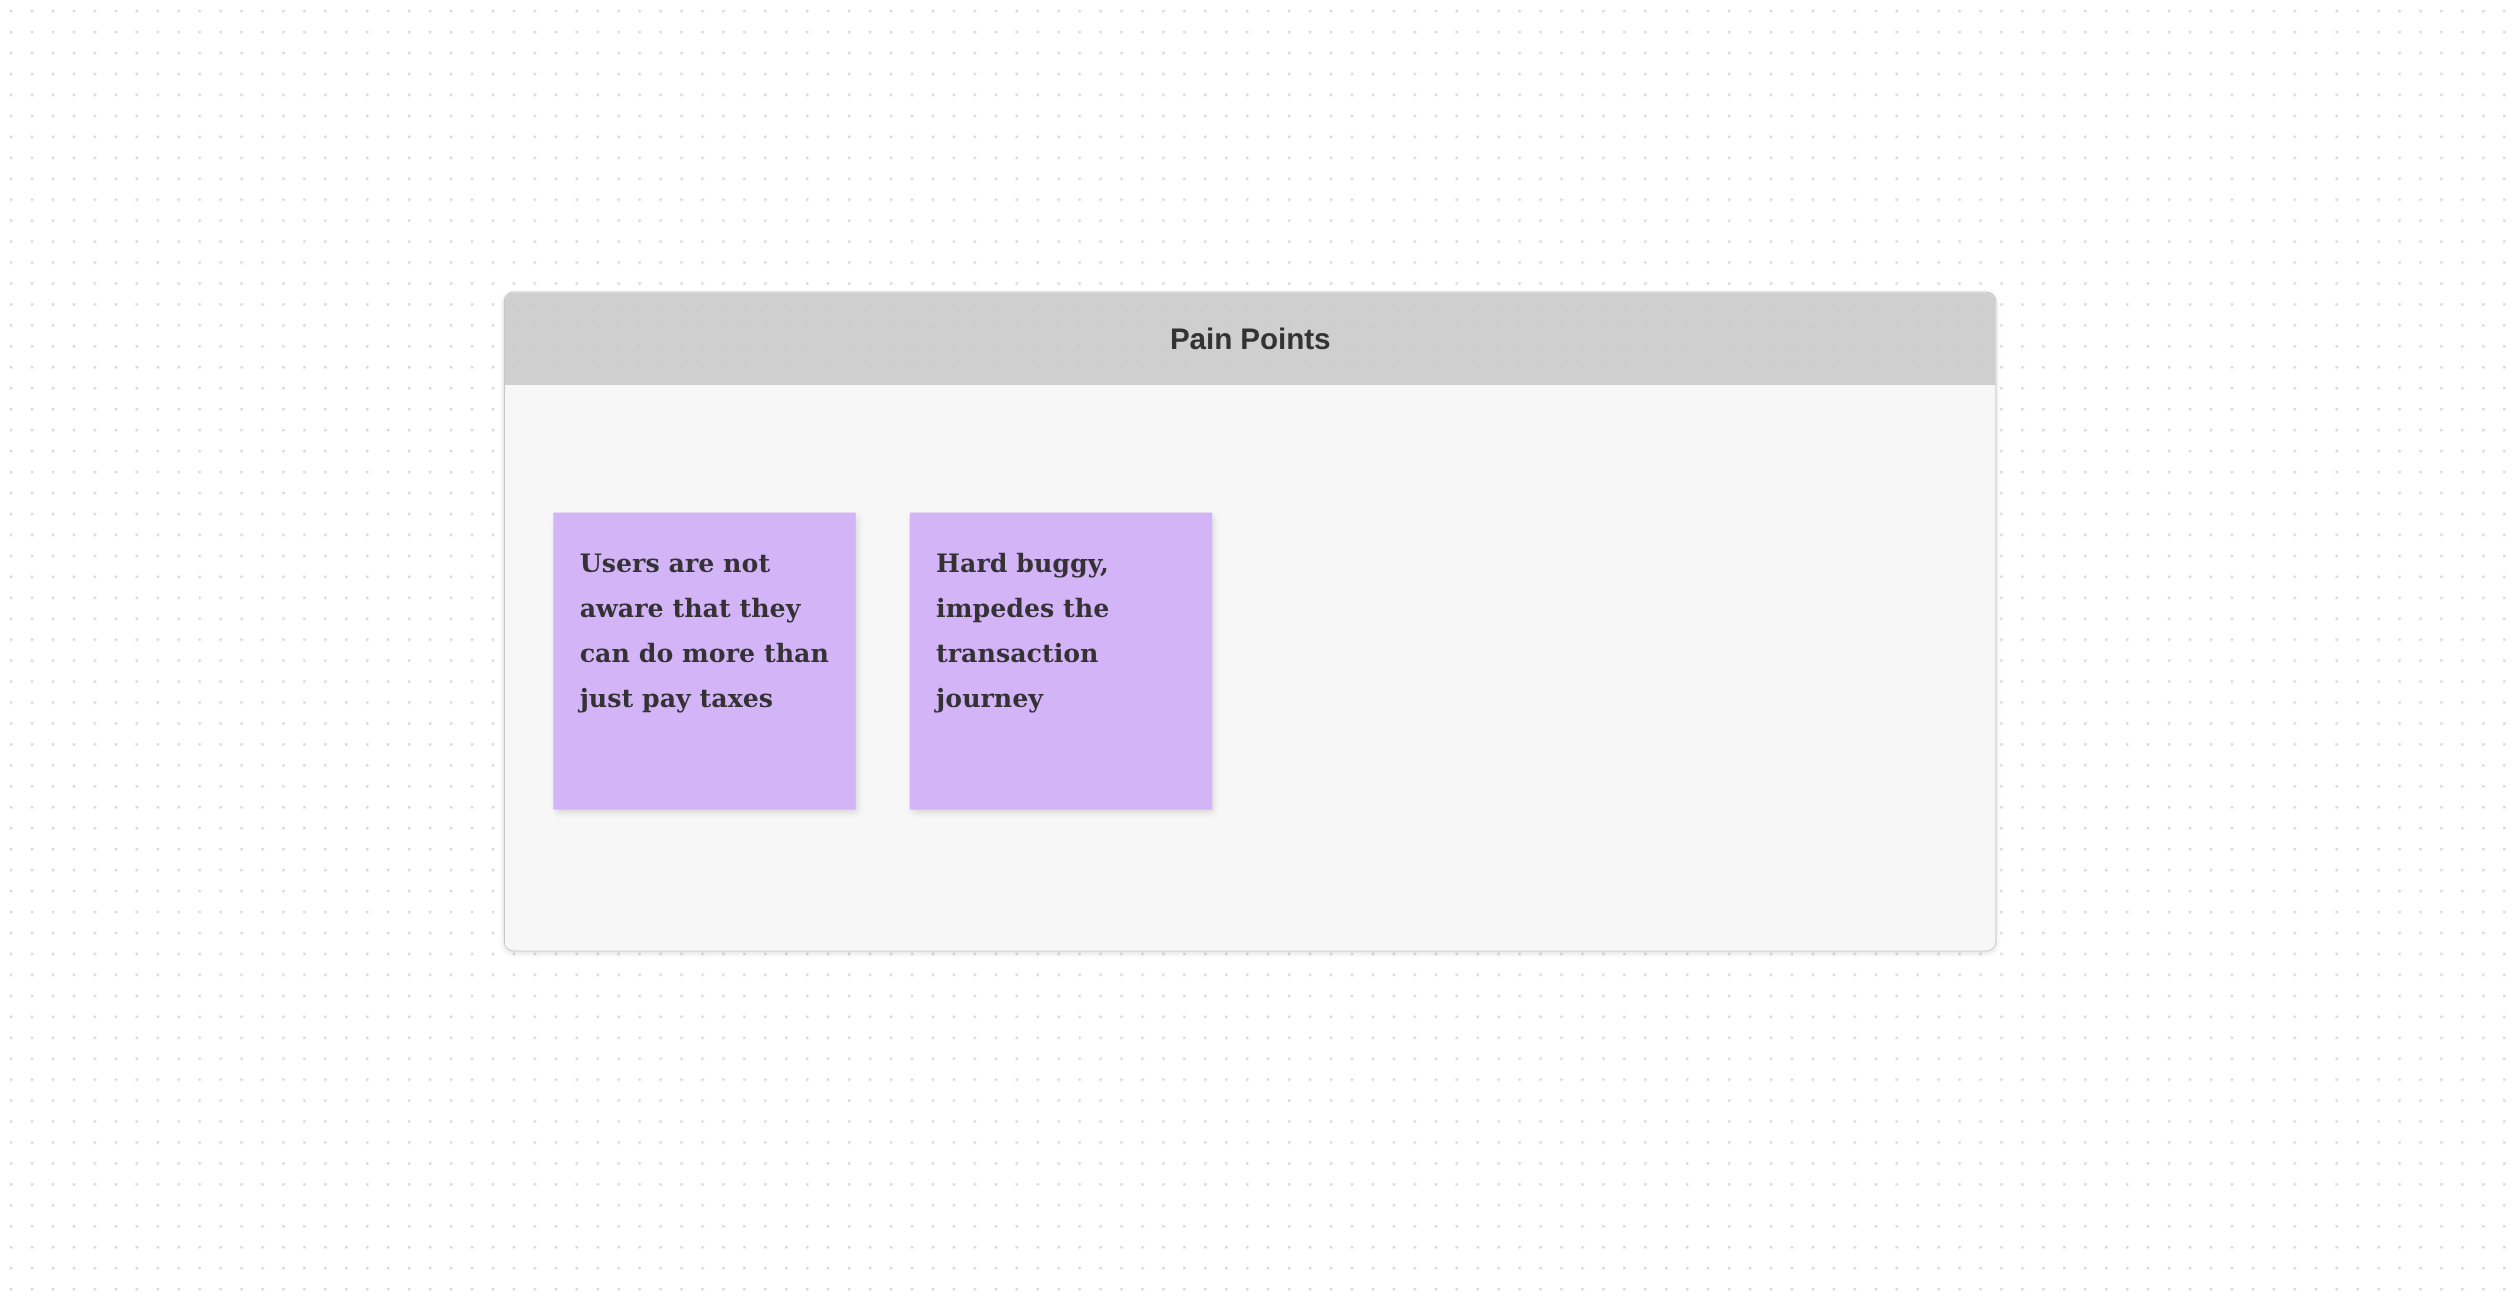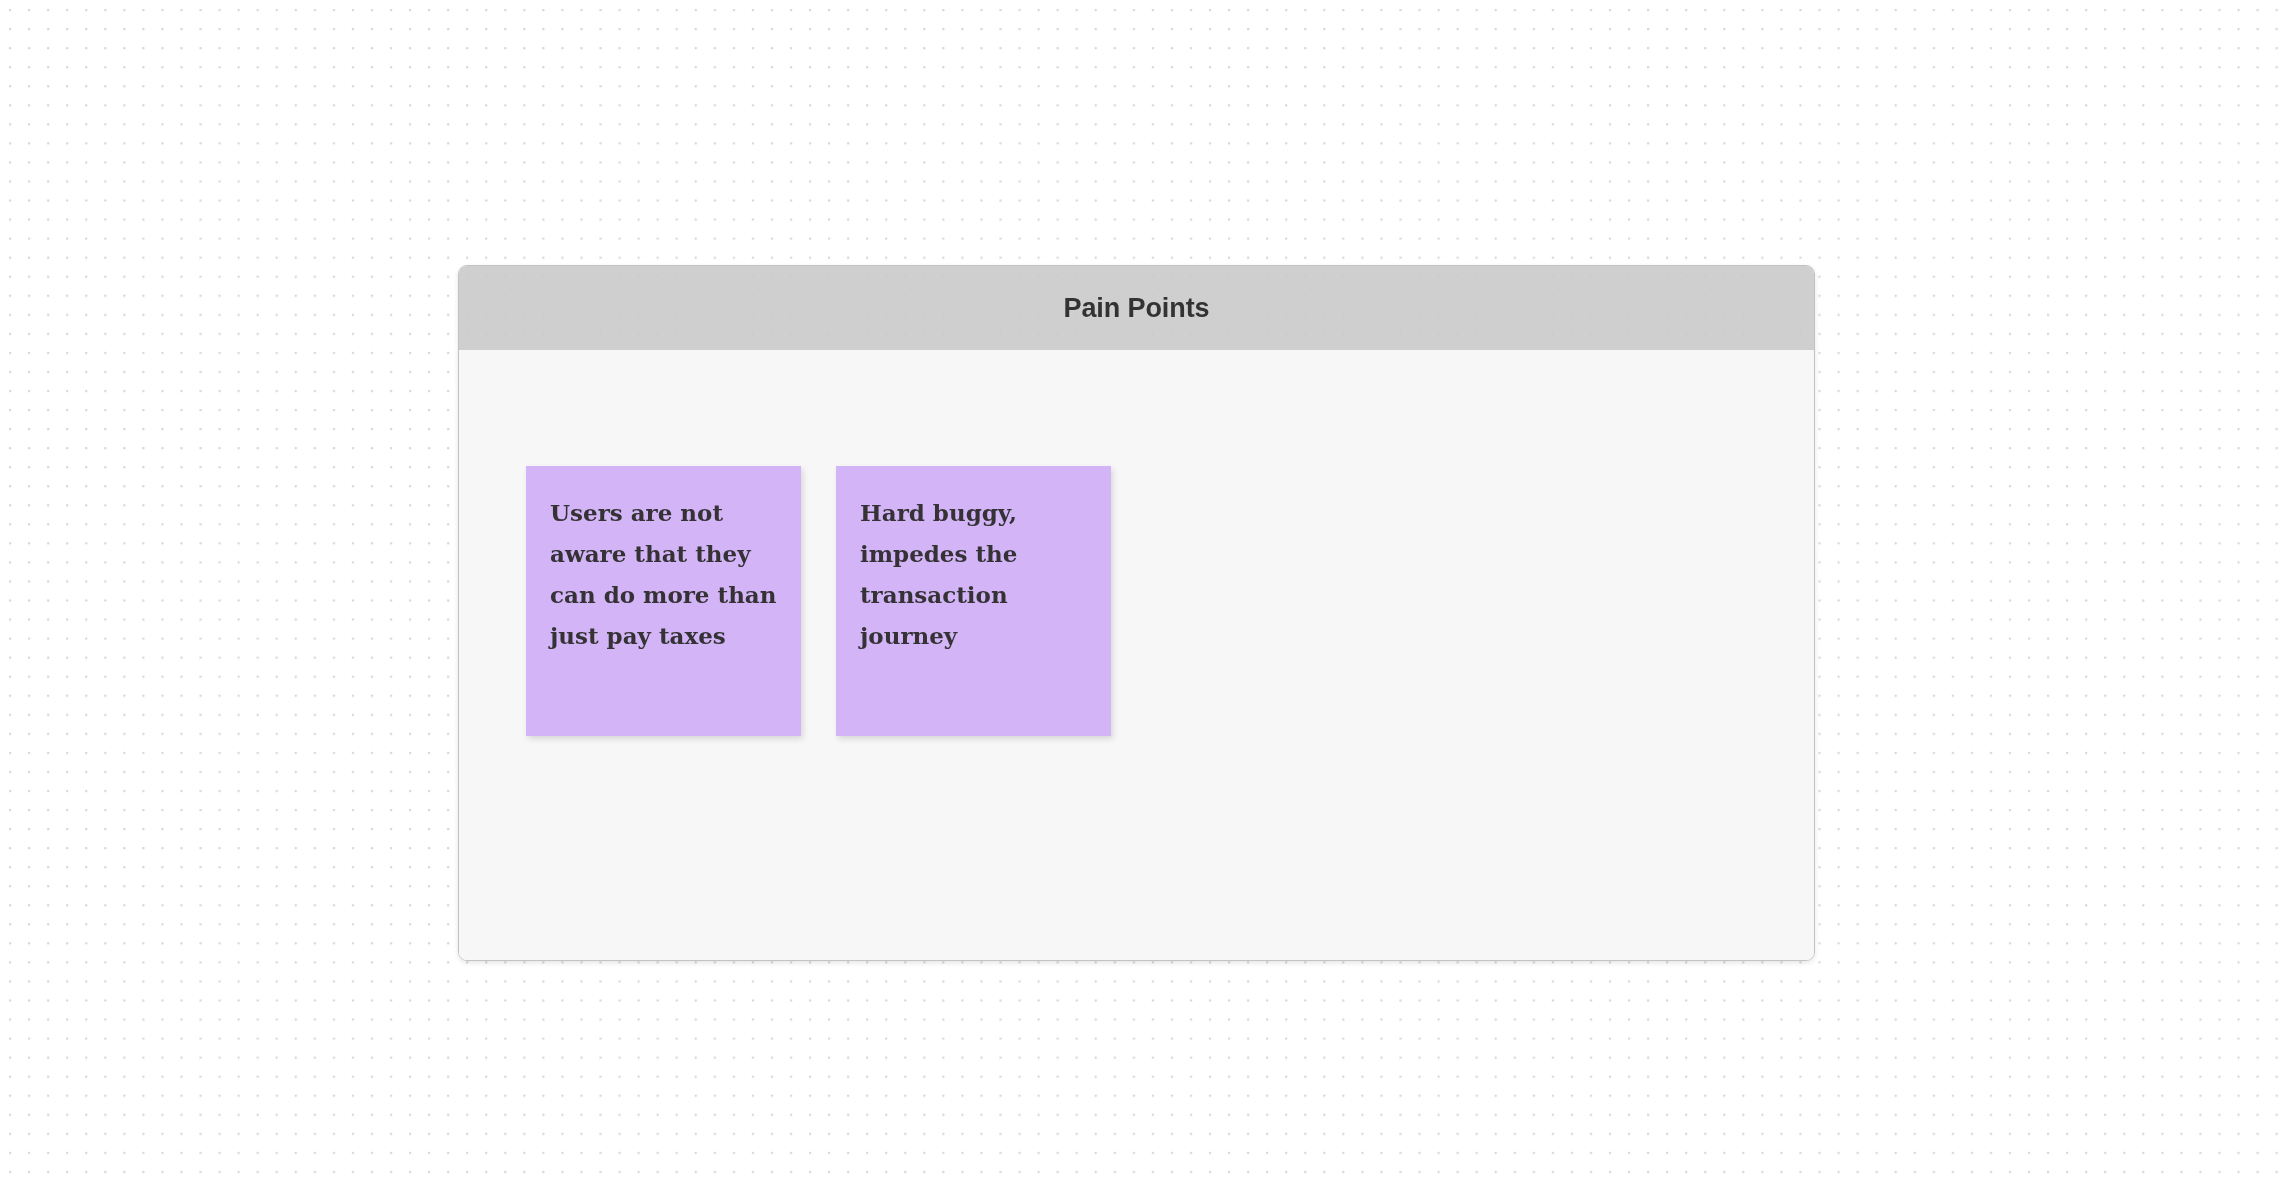--- a/index.html
+++ b/index.html
@@ -27,21 +27,21 @@
     background-size: 19.05px 19.05px;
     background-position: 9px 9px;
   }
 
   
   .frame {
     position: absolute;
     left: 458px;
     top: 265px;
     width: 1357px;
-    height: 696px;
+    height: 600px;
     border: 1px solid #c3c3c3;
     border-radius: 9px;
     box-sizing: border-box;
     box-shadow: 0 2px 5px rgba(0, 0, 0, 0.10);
     overflow: hidden;
     background: transparent;
   }
 
   .frame-header {
     position: absolute;
@@ -72,26 +72,26 @@
     left: 0;
     top: 84px;
     right: 0;
     bottom: 0;
     background-color: #f7f7f7;
   }
 
   
   .notes-row {
     position: absolute;
-    left: 67px;
+    left: 44px;
     top: 116px;
     display: flex;
     flex-direction: row;
     align-items: flex-start;
-    gap: 35px;
+    gap: 49px;
   }
 
   .sticky-note {
     width: 275px;
     height: 270px;
     background-color: #d3b5f7;
     box-sizing: border-box;
     padding: 26px 22px 18px 24px;
     box-shadow: 2px 3px 6px rgba(0, 0, 0, 0.13);
     border-radius: 0;

